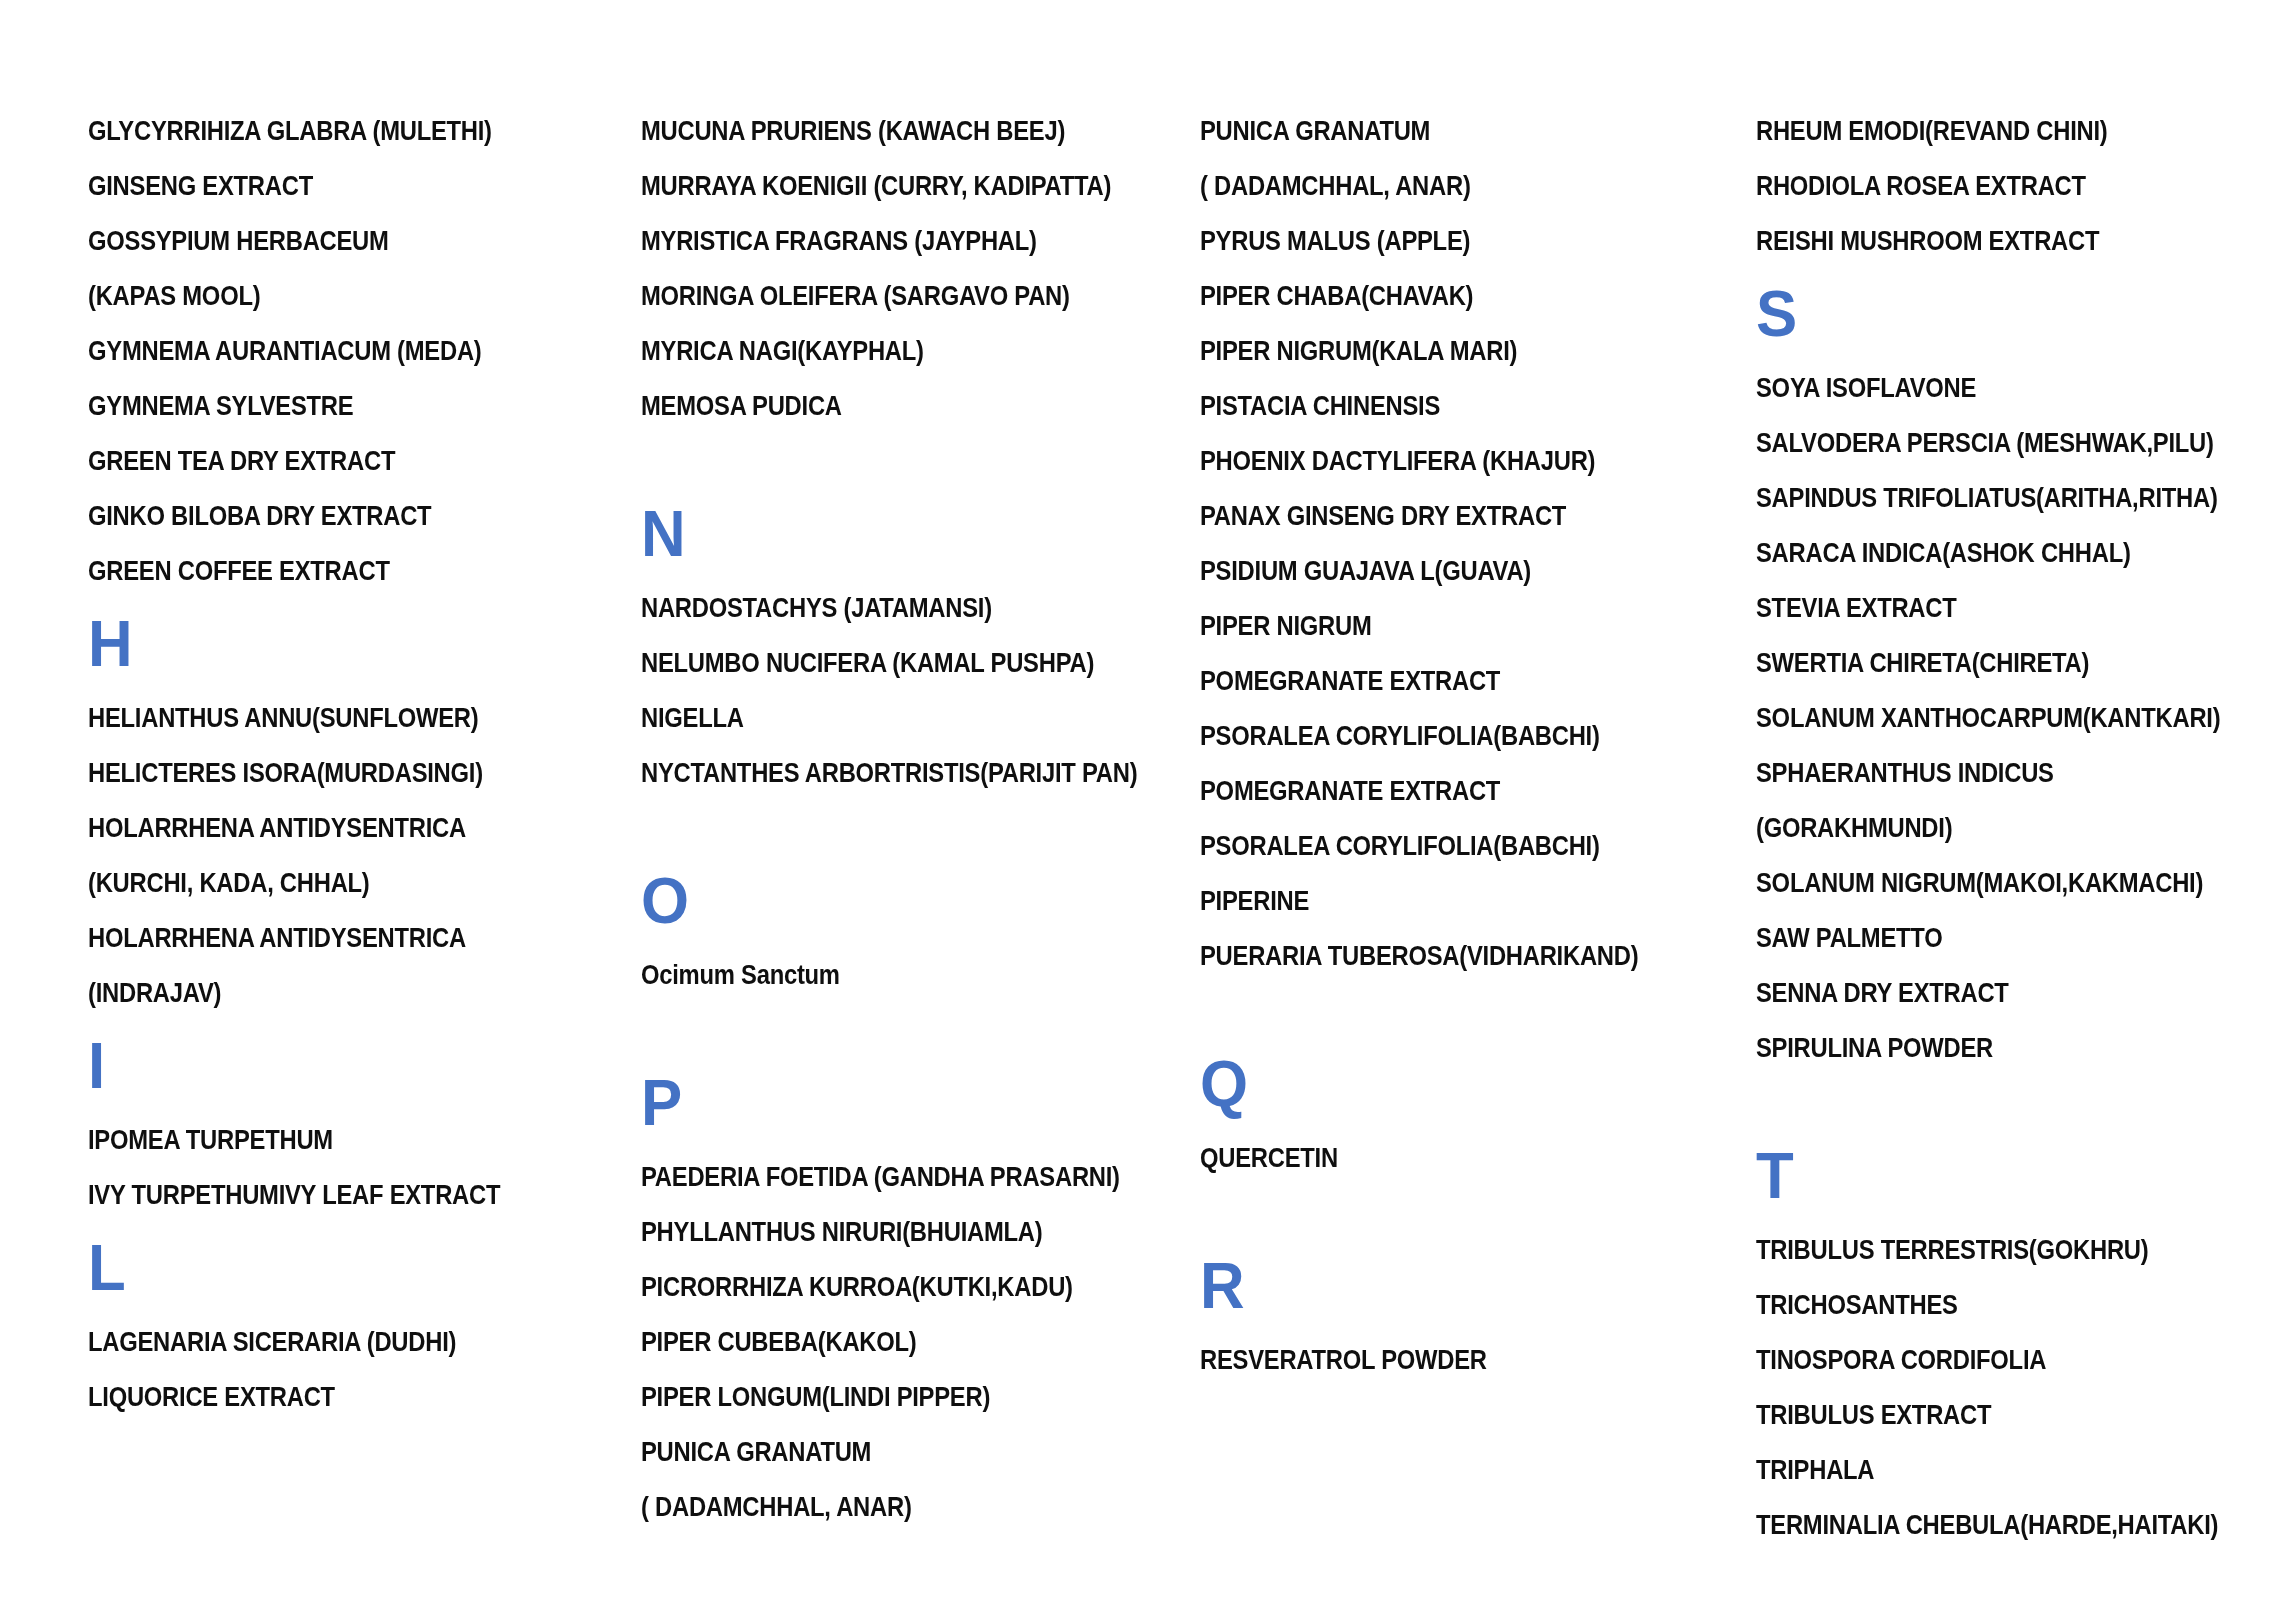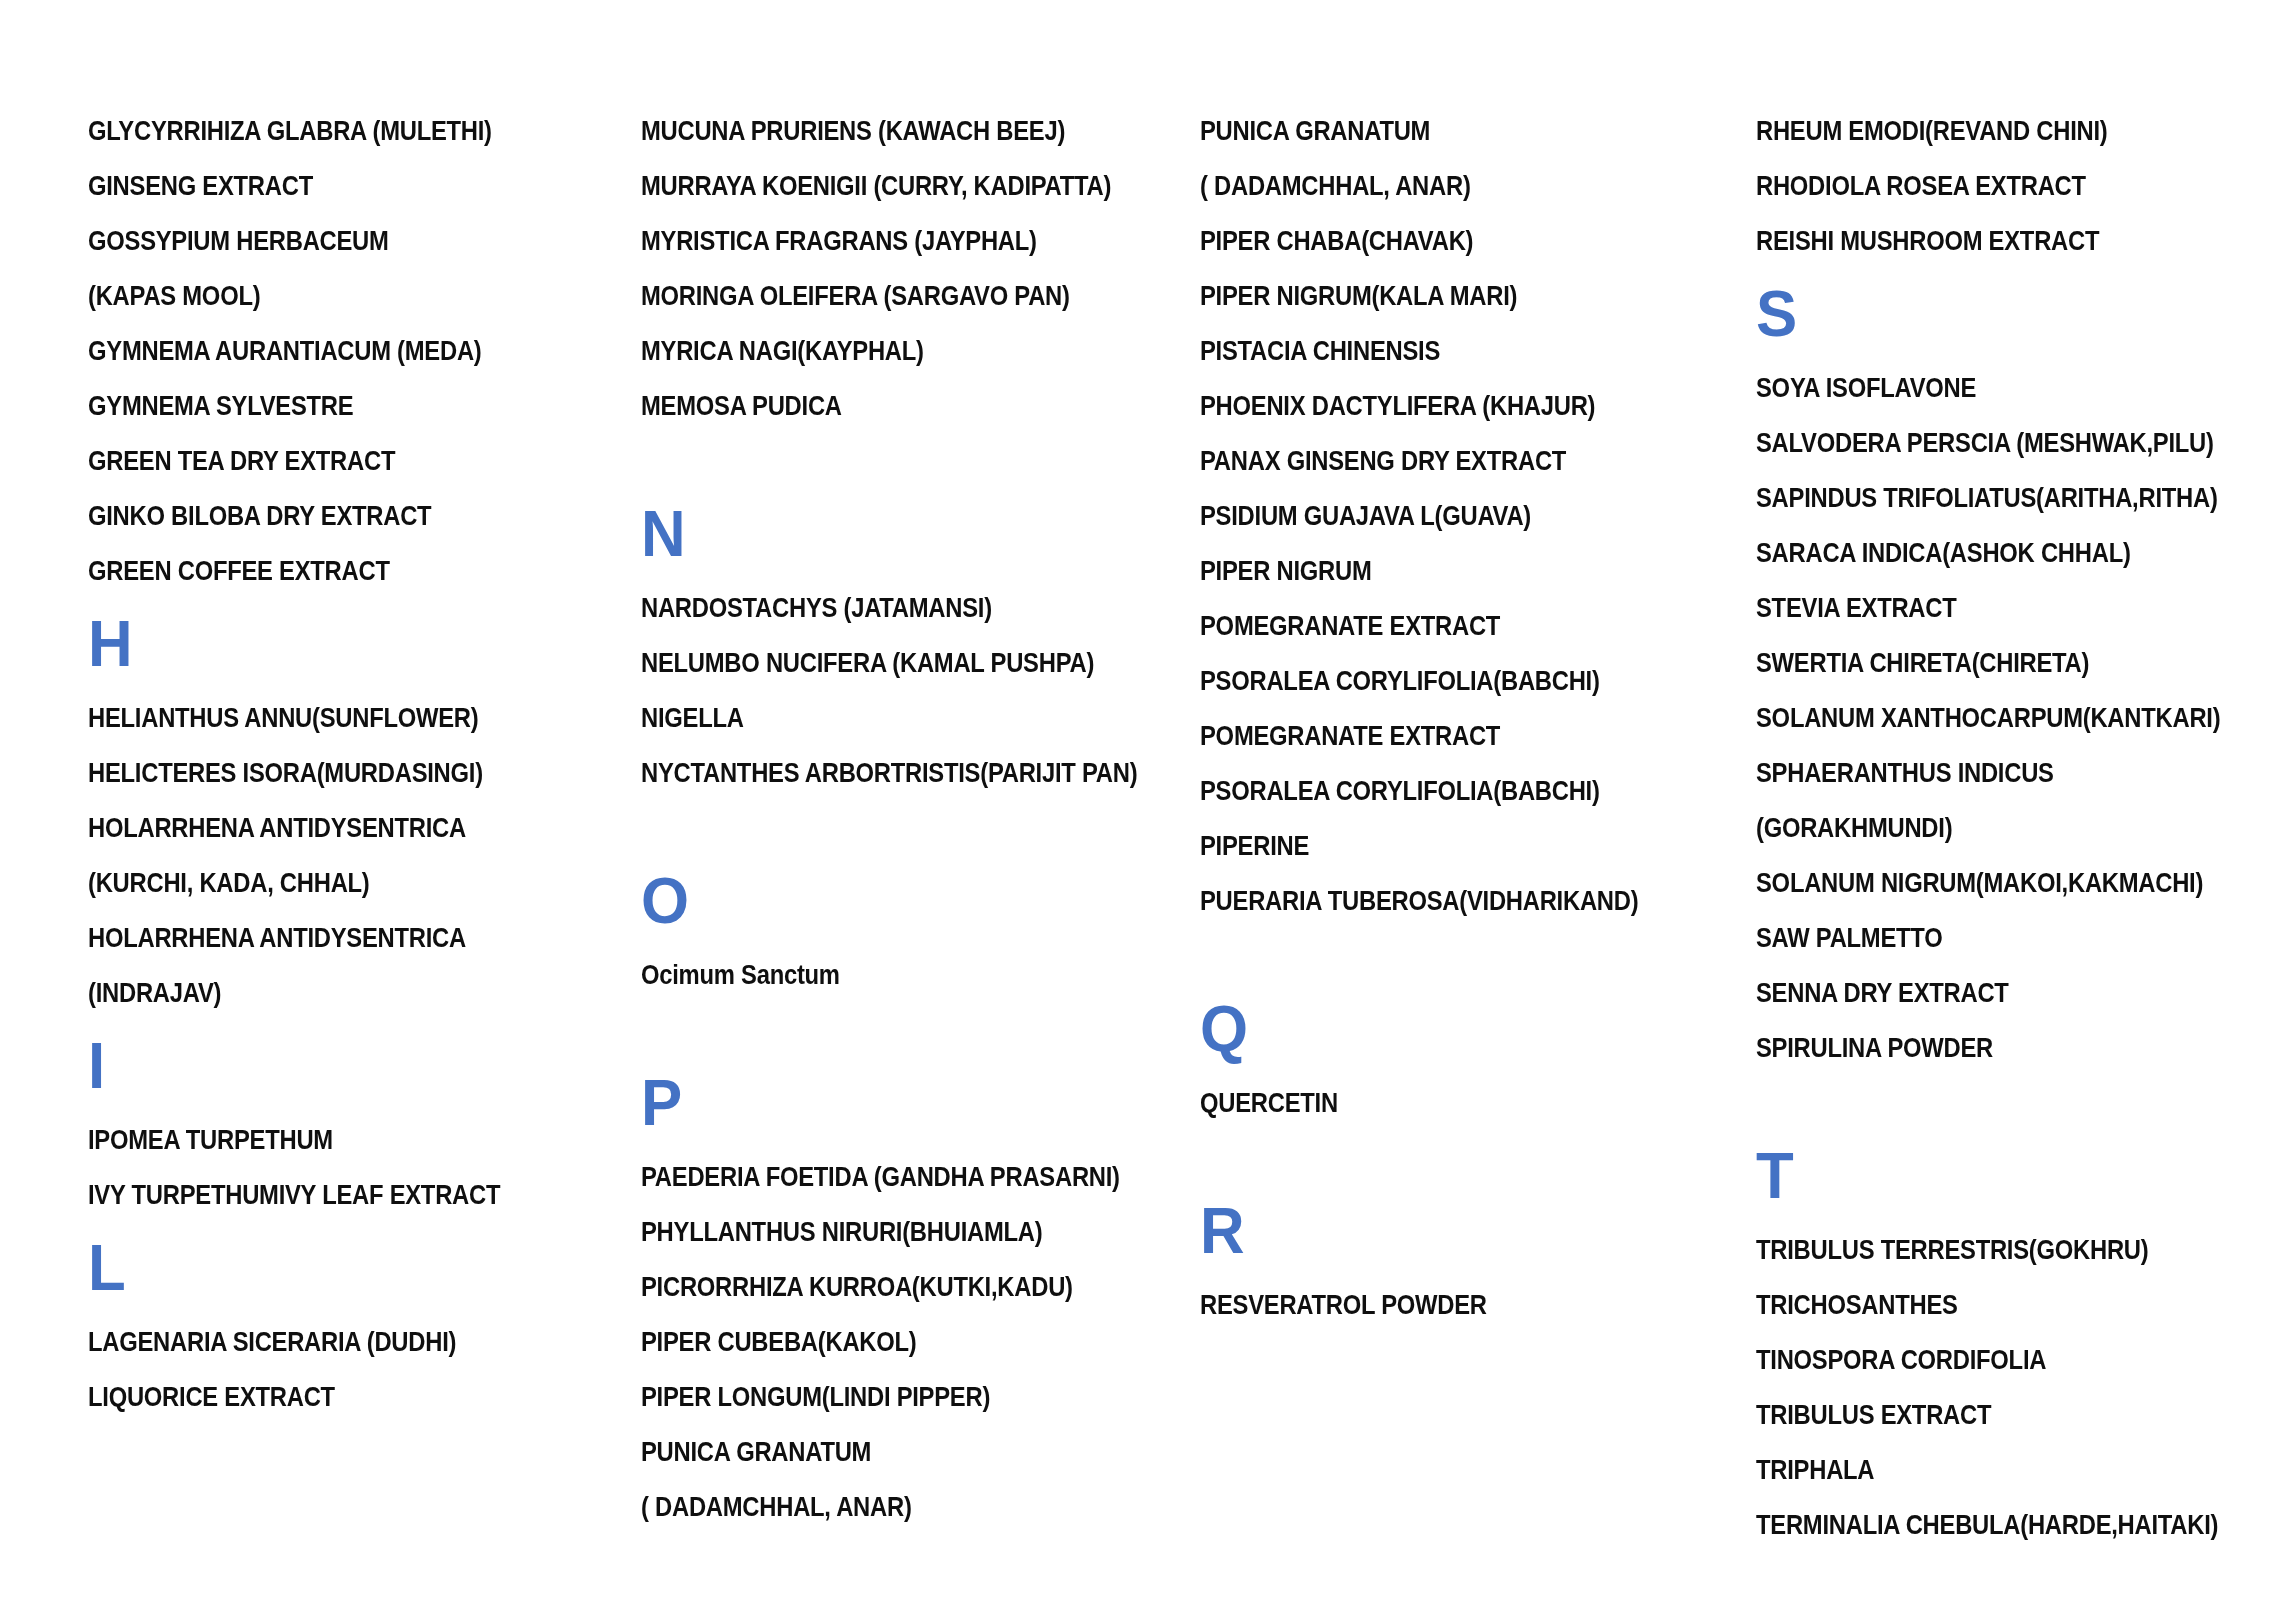--- a/index.html
+++ b/index.html
@@ -111,20 +111,21 @@
         <div class="entry item"><span class="txt">PHYLLANTHUS NIRURI(BHUIAMLA)</span></div>
         <div class="entry item"><span class="txt">PICRORRHIZA KURROA(KUTKI,KADU)</span></div>
         <div class="entry item"><span class="txt">PIPER CUBEBA(KAKOL)</span></div>
         <div class="entry item"><span class="txt">PIPER LONGUM(LINDI PIPPER)</span></div>
         <div class="entry item"><span class="txt">PUNICA GRANATUM</span></div>
         <div class="entry item"><span class="txt">( DADAMCHHAL, ANAR)</span></div>
       </div>
       <div class="column c3">
         <div class="entry item"><span class="txt">PUNICA GRANATUM</span></div>
         <div class="entry item"><span class="txt">( DADAMCHHAL, ANAR)</span></div>
+        <div class="entry item"><span class="txt">PYRUS MALUS (APPLE)</span></div>
         <div class="entry item"><span class="txt">PIPER CHABA(CHAVAK)</span></div>
         <div class="entry item"><span class="txt">PIPER NIGRUM(KALA MARI)</span></div>
         <div class="entry item"><span class="txt">PISTACIA CHINENSIS</span></div>
         <div class="entry item"><span class="txt">PHOENIX DACTYLIFERA (KHAJUR)</span></div>
         <div class="entry item"><span class="txt">PANAX GINSENG DRY EXTRACT</span></div>
         <div class="entry item"><span class="txt">PSIDIUM GUAJAVA L(GUAVA)</span></div>
         <div class="entry item"><span class="txt">PIPER NIGRUM</span></div>
         <div class="entry item"><span class="txt">POMEGRANATE EXTRACT</span></div>
         <div class="entry item"><span class="txt">PSORALEA CORYLIFOLIA(BABCHI)</span></div>
         <div class="entry item"><span class="txt">POMEGRANATE EXTRACT</span></div>

